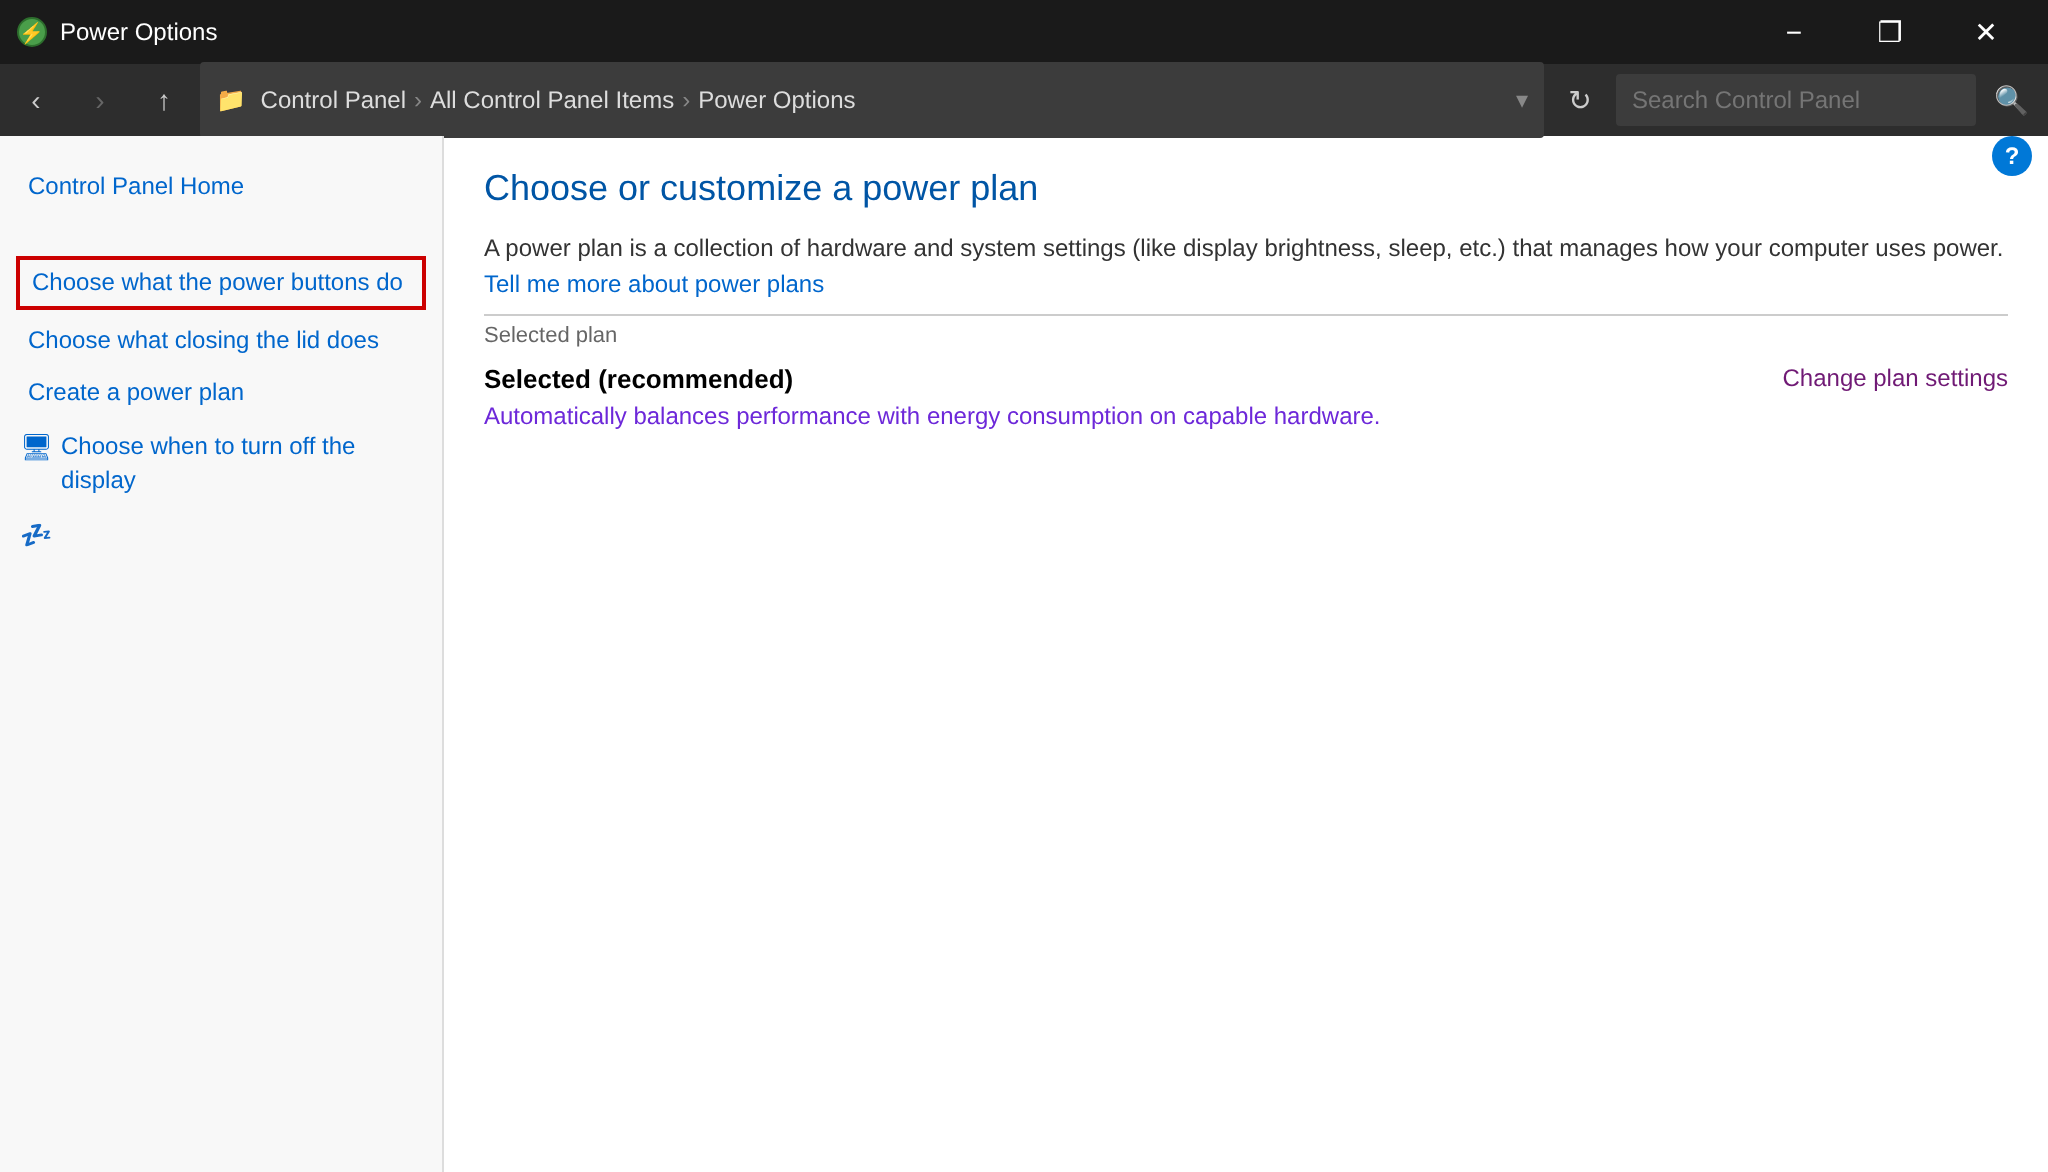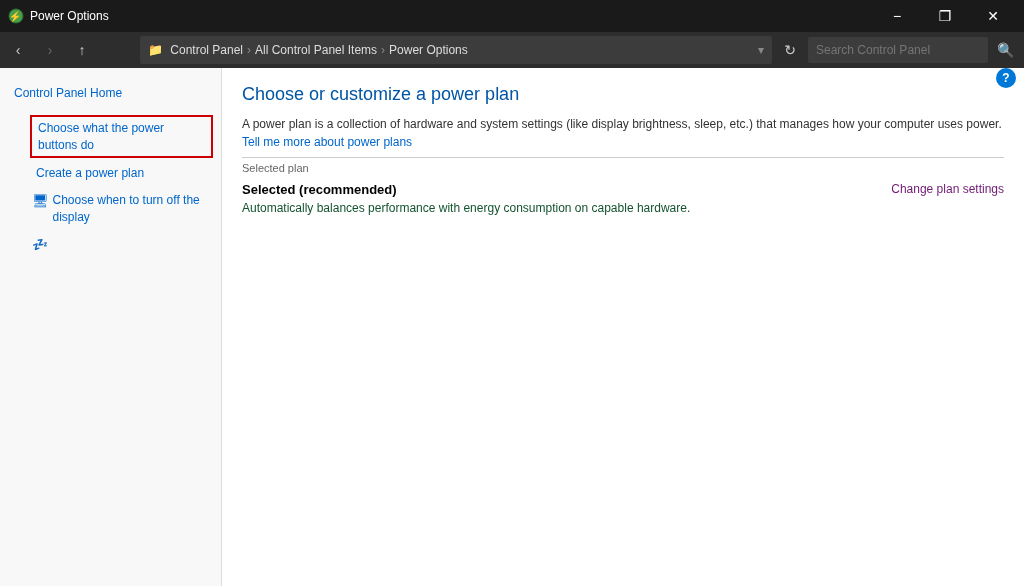--- a/index.html
+++ b/index.html
@@ -70,28 +70,27 @@
       cursor: pointer;
       display: flex;
       align-items: center;
       justify-content: center;
       border-radius: 2px;
     }
     .nav-btn:disabled { color: #666; cursor: default; }
     .breadcrumb-area {
       flex: 1;
       background: #3c3c3c;
-      height: 28px;
+      height: 38px;
       border-radius: 2px;
       display: flex;
       align-items: center;
       padding: 0 8px;
       color: #ddd;
       font-size: 12px;
-      margin-left: 40px;
     }
     .breadcrumb-sep {
       margin: 0 4px;
       color: #888;
     }
     .breadcrumb-arrow {
       margin-left: auto;
       color: #888;
     }
     .refresh-btn {
@@ -208,21 +207,21 @@
     }
     .plan-info {}
     .plan-name {
       font-size: 13px;
       font-weight: bold;
       color: #000;
       margin-bottom: 4px;
     }
     .plan-desc {
       font-size: 12px;
-      color: #14532d;
+      color: #6d28d9;
     }
     .change-plan-link {
       color: #701a75;
       font-size: 12px;
       cursor: pointer;
       text-decoration: none;
       white-space: nowrap;
     }
 
     
@@ -281,24 +280,25 @@
     <button class="refresh-btn">↻</button>
     <input class="search-box" type="text" placeholder="Search Control Panel" style="">
     <button class="search-btn">🔍</button>
   </div>
 
   <div class="main-layout">
 
     <div class="sidebar">
       <a class="sidebar-link">Control Panel Home</a>
 
-      <div style="margin-top:8px;padding-left:22px;">
+      <div style="margin-top:21px;">
         <a class="sidebar-link active">
           <span>Choose what the power buttons do</span>
         </a>
+        <a class="sidebar-link">Choose what closing the lid does</a>
         <a class="sidebar-link">Create a power plan</a>
         <a class="sidebar-link-with-icon">
           <span style="font-size:13px;">🖥</span>
           <span>Choose when to turn off the display</span>
         </a>
         <a class="sidebar-link-with-icon">
           <span style="font-size:13px;">💤</span>
         </a>
       </div>
 

